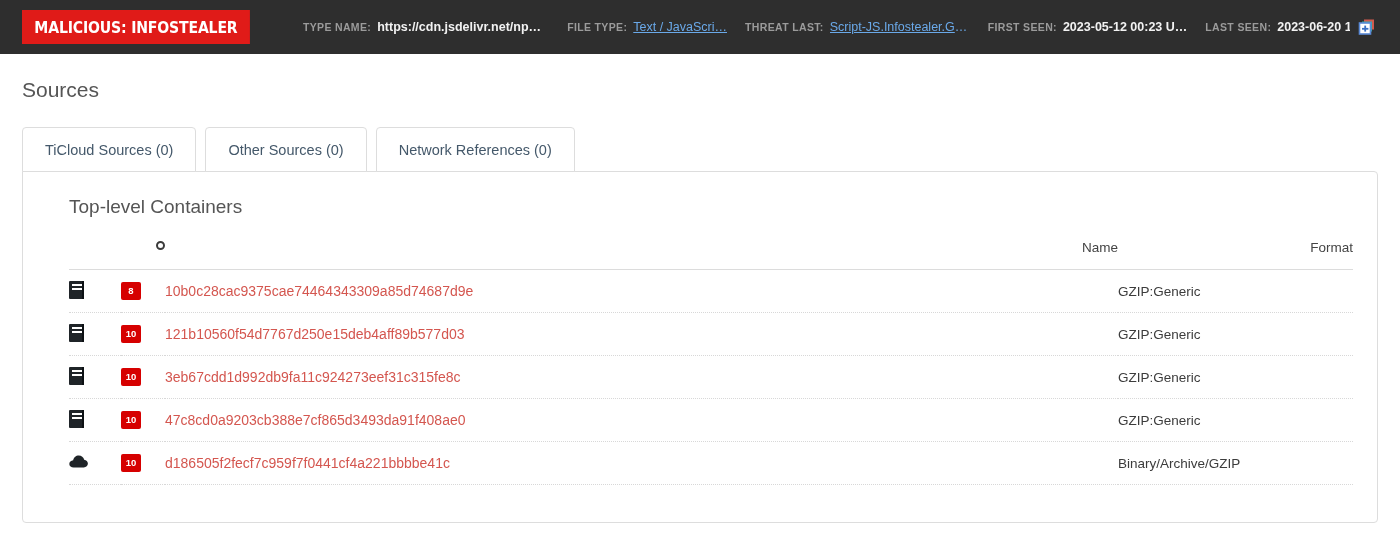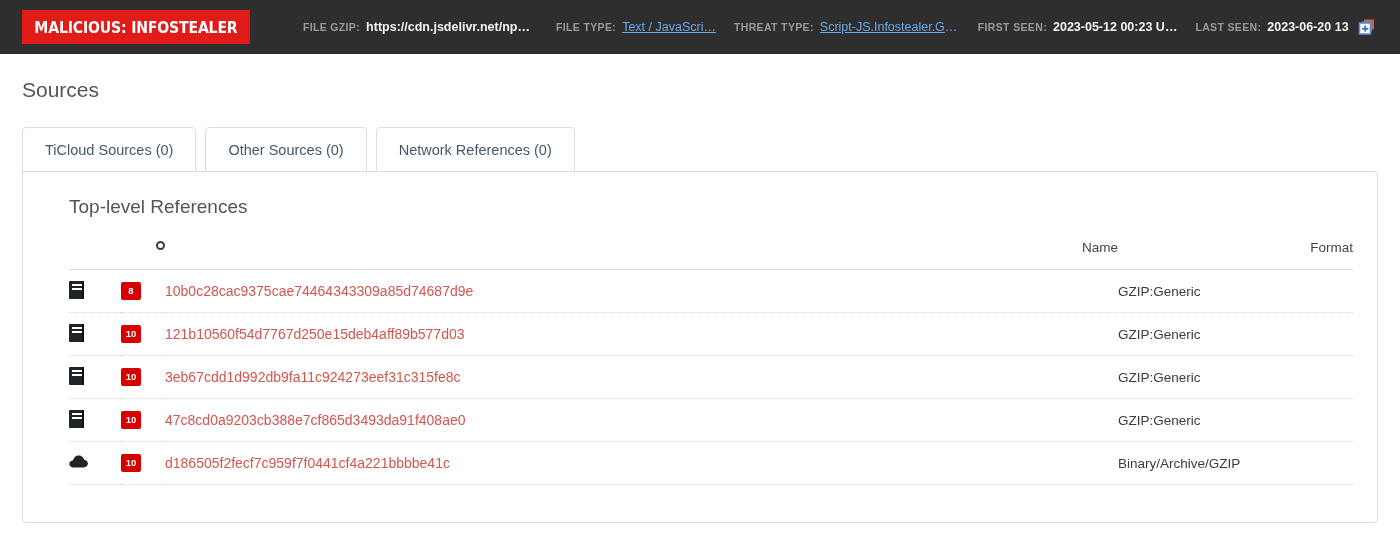--- a/index.html
+++ b/index.html
@@ -243,31 +243,31 @@
 </style>
 </head>
 <body>
 
 <div class="topbar">
   <div class="verdict-badge">MALICIOUS: INFOSTEALER</div>
 
   <div class="meta-list">
 
     <div class="meta-item">
-      <span class="meta-label">FILE GZIP:</span>
+      <span class="meta-label">TYPE NAME:</span>
       <span class="meta-value">https://cdn.jsdelivr.net/npm/standforusz@1.0…</span>
     </div>
 
     <div class="meta-item">
       <span class="meta-label">FILE TYPE:</span>
       <span class="meta-value link narrow">Text / JavaScri…</span>
     </div>
 
     <div class="meta-item">
-      <span class="meta-label">THREAT TYPE:</span>
+      <span class="meta-label">THREAT LAST:</span>
       <span class="meta-value link mid">Script-JS.Infostealer.Gene…</span>
     </div>
 
     <div class="meta-item">
       <span class="meta-label">FIRST SEEN:</span>
       <span class="meta-value mid">2023-05-12 00:23 U…</span>
     </div>
 
     <div class="meta-item">
       <span class="meta-label">LAST SEEN:</span>
@@ -298,21 +298,21 @@
     <div class="tab">
       <span>Other Sources (0)</span>
     </div>
     <div class="tab">
       <span>Network References (0)</span>
     </div>
   </div>
 
   <div class="card">
 
-    <div class="card-title">Top-level References</div>
+    <div class="card-title">Top-level Containers</div>
 
     <table class="rel-table">
       <colgroup>
         <col class="col-type">
         <col class="col-score">
         <col class="col-name">
         <col class="col-format">
       </colgroup>
       <thead>
         <tr>

